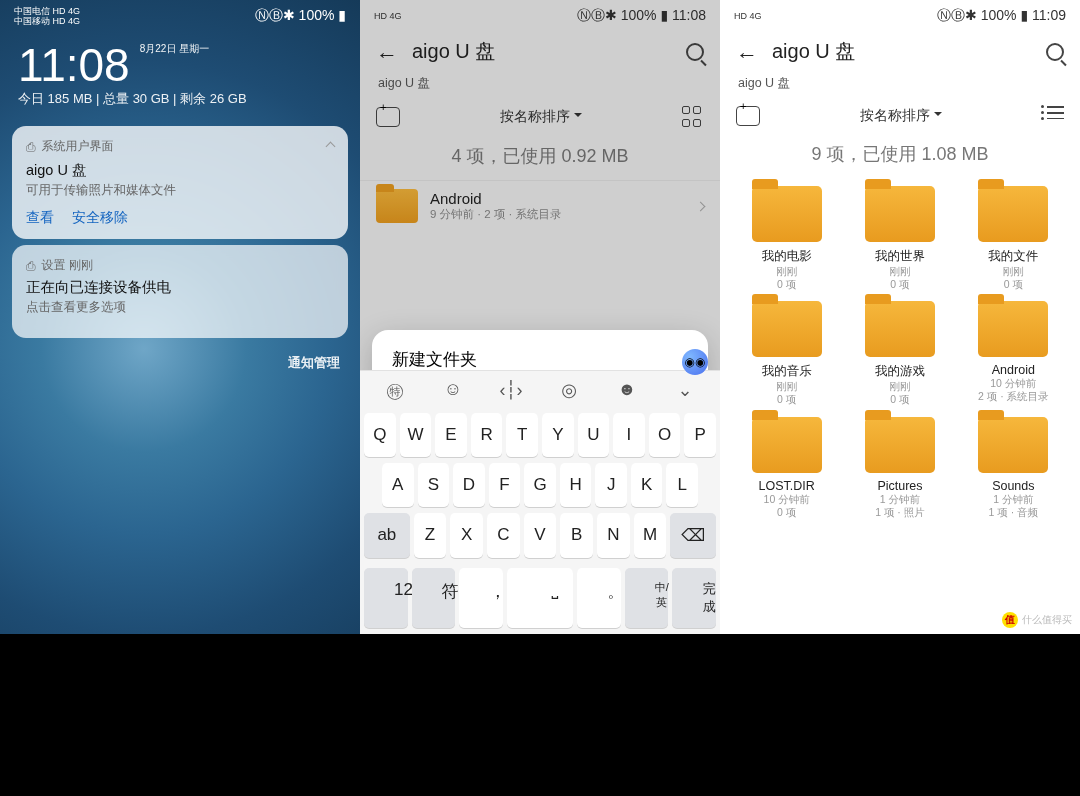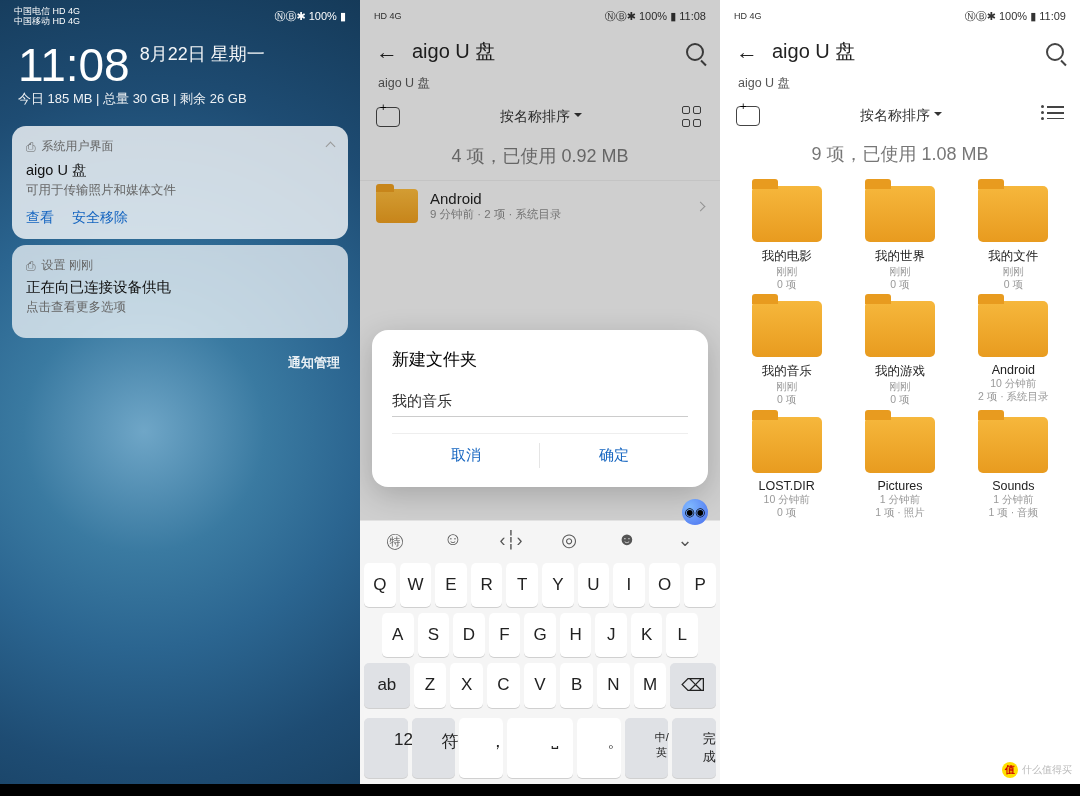--- a/index.html
+++ b/index.html
@@ -1,30 +1,30 @@
 <!DOCTYPE html>
 <html><head>
 <meta charset="utf-8">
 <style>
   * { box-sizing: border-box; margin: 0; padding: 0; font-family: -apple-system, "PingFang SC", "Microsoft YaHei", sans-serif; }
   body { width: 1080px; height: 796px; display: flex; background: #000; overflow: hidden; }
-  .panel { width: 360px; height: 784px; position: relative; overflow: hidden; }
+  .panel { width: 360px; height: 634px; position: relative; overflow: hidden; }
 
   
   .p1 { background: radial-gradient(circle at 40% 55%, #6fa6c7 0%, #3a7aa1 25%, #2b6590 45%, #1e4c73 70%, #153a59 100%); color: #fff; }
   .status-bar { display:flex; justify-content:space-between; align-items:center; font-size:10px; padding:6px 14px 2px 14px; height:28px; color:#fff; }
   .p2 .status-bar, .p3 .status-bar { color:#333; }
   .sb-left { display:flex; flex-direction:column; line-height:10px; font-size:9px; }
   .sb-left span { white-space:nowrap; }
   .sb-right { display:flex; gap:3px; align-items:center; }
-  .sb-right span { font-size:11px; }
+  .sb-right span { font-size:14px; }
 
   .clock-row { display:flex; align-items:flex-start; padding:14px 18px 0 18px; gap:10px; }
   .clock-time { font-size:46px; font-weight:300; line-height:1; }
-  .clock-date { font-size:18px; padding-bottom:6px; opacity:.95; }
+  .clock-date { font-size:10px; padding-bottom:6px; opacity:.95; }
   .storage-row { padding:2px 18px 12px 18px; font-size:13px; opacity:.92; }
 
   .notif-card { background:rgba(255,255,255,.78); backdrop-filter:blur(6px); color:#222; border-radius:14px; margin:6px 12px; padding:12px 14px; font-size:13px; }
   .notif-head { display:flex; align-items:center; gap:6px; color:#666; font-size:12px; margin-bottom:6px; }
   .notif-head .spacer { flex:1; }
   .chev-up { border:solid #999; border-width:0 1.5px 1.5px 0; display:inline-block; padding:3px; transform:rotate(-135deg); }
   .notif-title { font-size:14.5px; color:#111; margin-bottom:2px; }
   .notif-sub { font-size:12.5px; color:#666; margin-bottom:10px; }
   .notif-actions { display:flex; gap:18px; }
   .notif-actions span { color:#1565c0; font-size:14px; cursor:pointer; }

